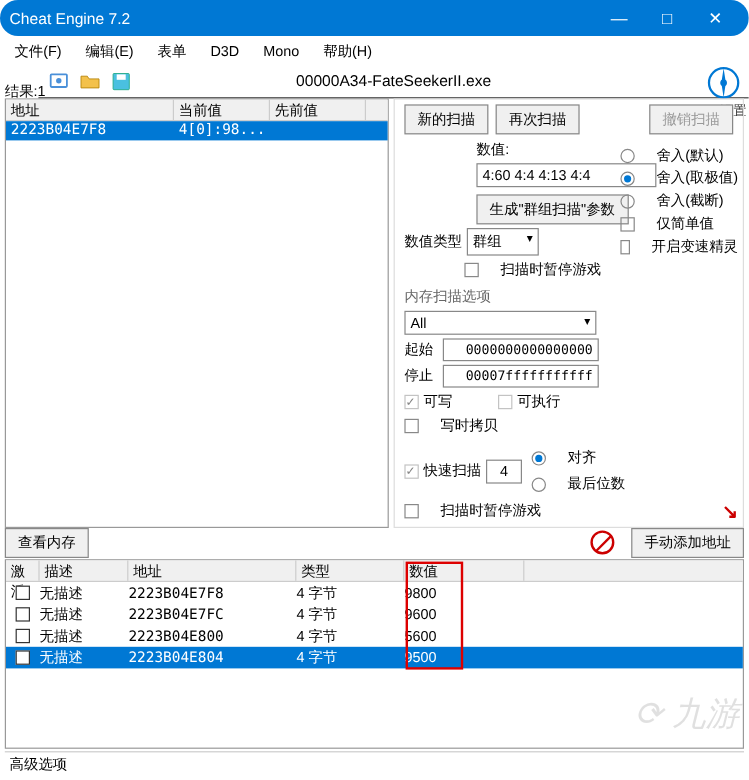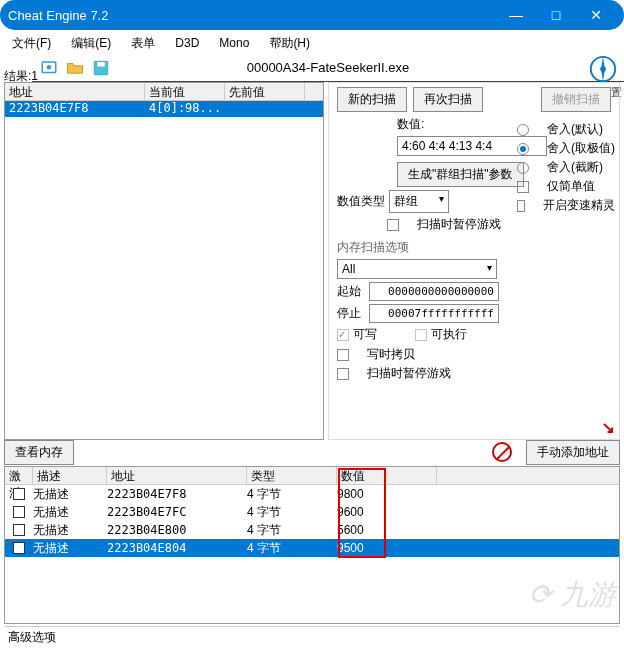--- a/index.html
+++ b/index.html
@@ -177,20 +177,35 @@
       <span class="checkbox gray checked"></span>
       <span>可写</span>
       <span style="width:30px"></span>
       <span class="checkbox gray"></span>
       <span>可执行</span>
     </div>
     <div class="checkbox-row">
       <span class="checkbox"></span>
       <span>写时拷贝</span>
     </div>
+    <div class="row" style="margin-top:8px">
+      <span class="checkbox gray checked"></span>
+      <span>快速扫描</span>
+      <input class="value-input" style="width: 30px; text-align: center;" value="4">
+      <div style="display:flex;flex-direction:column;gap:1px;margin-left:4px">
+        <div class="checkbox-row">
+            <span class="radio checked"></span>
+            <span>对齐</span>
+          </div>
+        <div class="checkbox-row">
+            <span class="radio"></span>
+            <span>最后位数</span>
+          </div>
+      </div>
+    </div>
     <div class="checkbox-row">
       <span class="checkbox"></span>
       <span>扫描时暂停游戏</span>
     </div>
 
     <div class="scan-options-right">
       <div class="checkbox-row">
           <span class="radio"></span>
           <span>舍入(默认)</span>
         </div>

